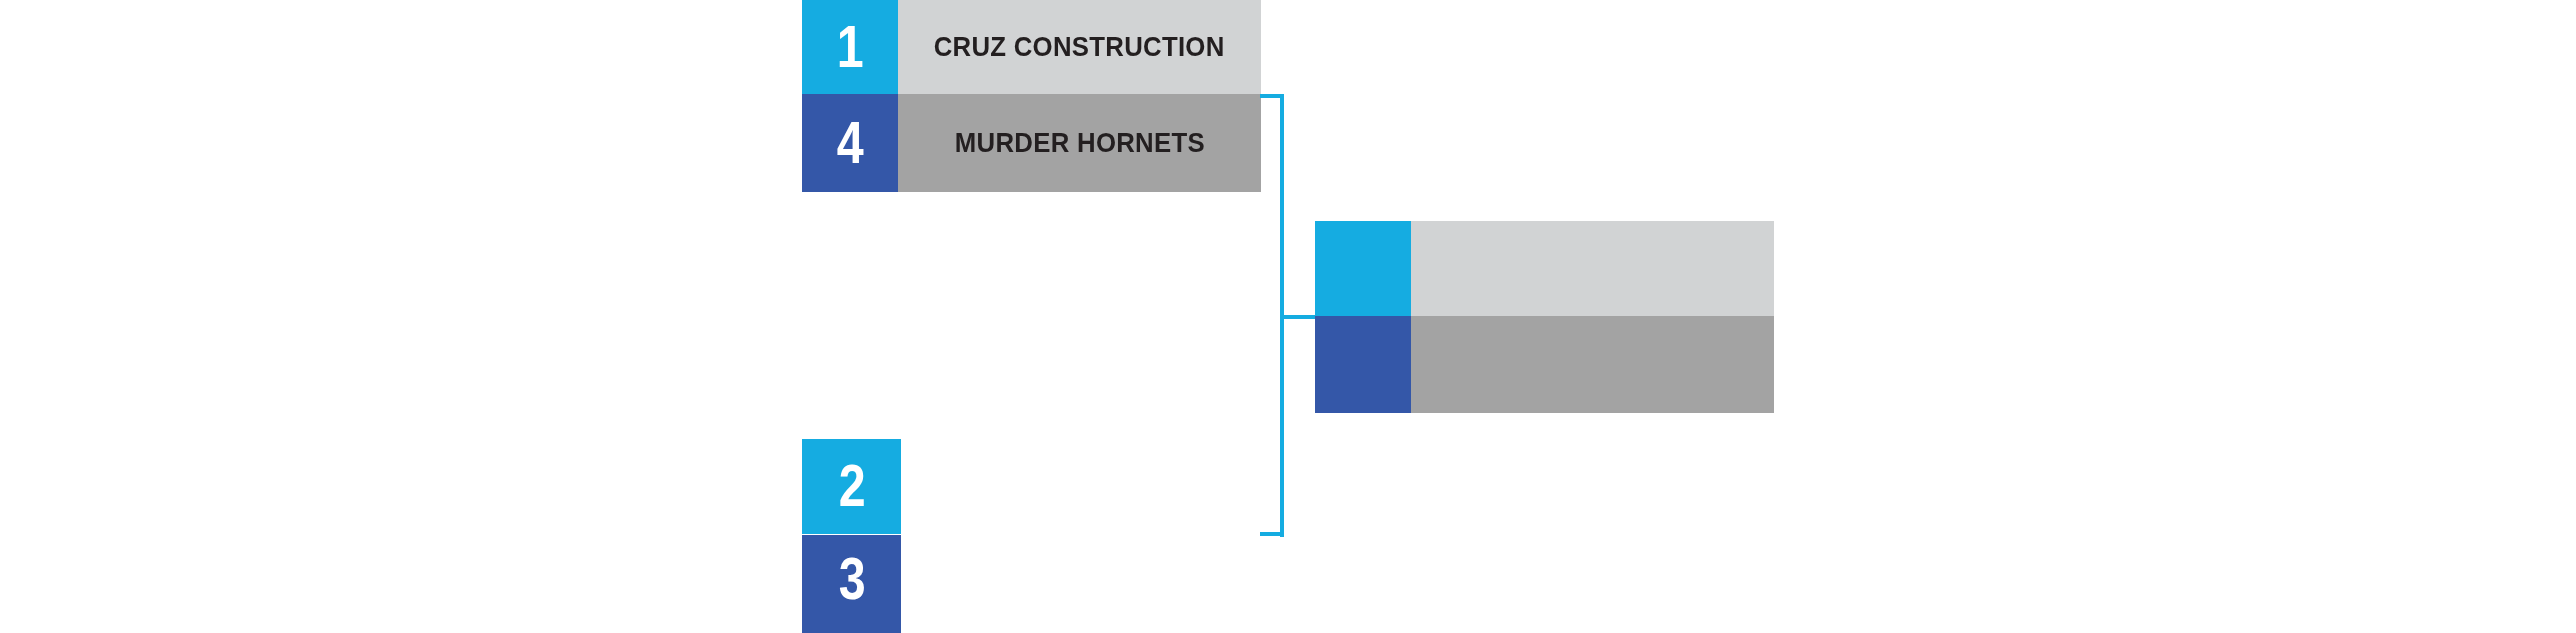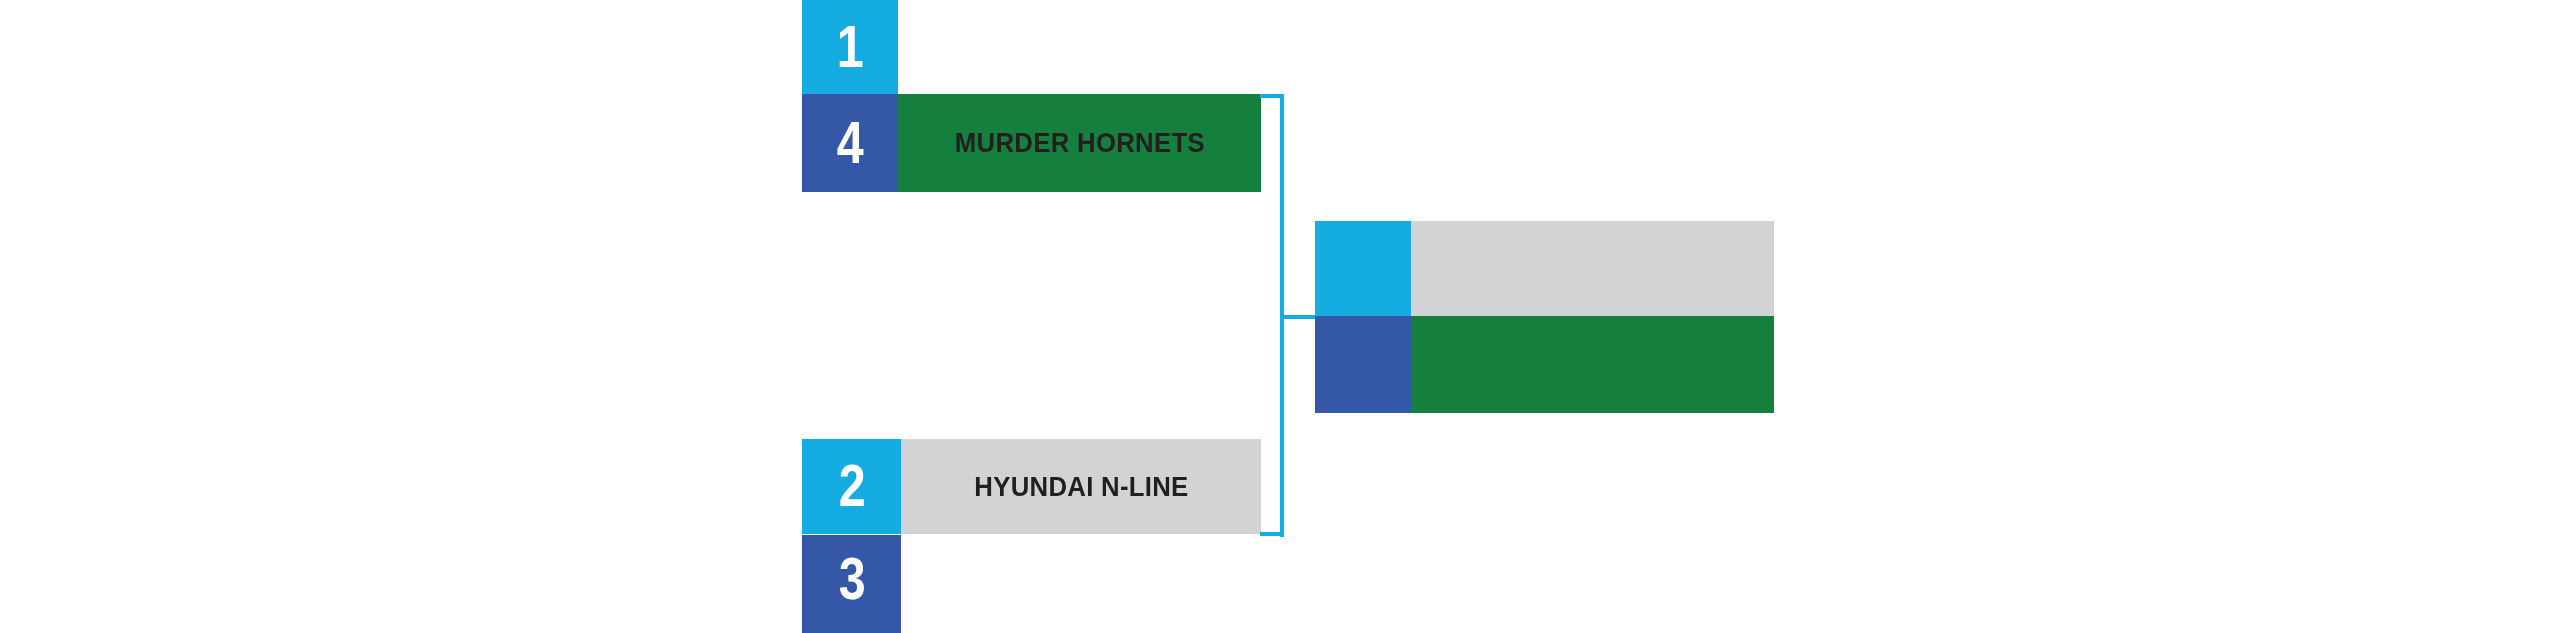--- a/index.html
+++ b/index.html
@@ -60,54 +60,54 @@
     letter-spacing: 0.3px;
     white-space: nowrap;
     transform: scaleX(0.92);
     user-select: none;
   }
 
   
   .seed--cyan { background: #15ace1; }
   .seed--blue { background: #3457a8; }
   .team--light { background: #d1d3d4; }
-  .team--dark  { background: #15803d; }
+  .team--dark  { background: #a3a3a3; }
 
   
   .connector {
     position: absolute;
     background: #15ace1;
   }
 </style>
 </head>
 <body>
 
 <div id="bracket-canvas">
 
   <div class="slot" style="left:802px; top:0px; width:459px; height:94px;">
     <div class="seed-box seed--cyan" style="width:96px;">
       <span class="seed-num">1</span>
     </div>
+    <div class="team-box team--light">
+      <span class="team-name">CRUZ CONSTRUCTION</span>
+    </div>
   </div>
 
   <div class="slot" style="left:802px; top:94px; width:459px; height:98px;">
     <div class="seed-box seed--blue" style="width:96px;">
       <span class="seed-num">4</span>
     </div>
     <div class="team-box team--dark">
       <span class="team-name">MURDER HORNETS</span>
     </div>
   </div>
 
   <div class="slot" style="left:802px; top:439px; width:459px; height:95px;">
     <div class="seed-box seed--cyan" style="width:99px;">
       <span class="seed-num">2</span>
-    </div>
-    <div class="team-box team--light">
-      <span class="team-name">HYUNDAI N-LINE</span>
     </div>
   </div>
 
   <div class="slot" style="left:802px; top:535px; width:459px; height:98px;">
     <div class="seed-box seed--blue" style="width:99px;">
       <span class="seed-num" style="position:relative; top:-4.7px;">3</span>
     </div>
   </div>
 
   <div class="connector" style="left:1260px; top:94px; width:24px; height:3.9px;"></div>

